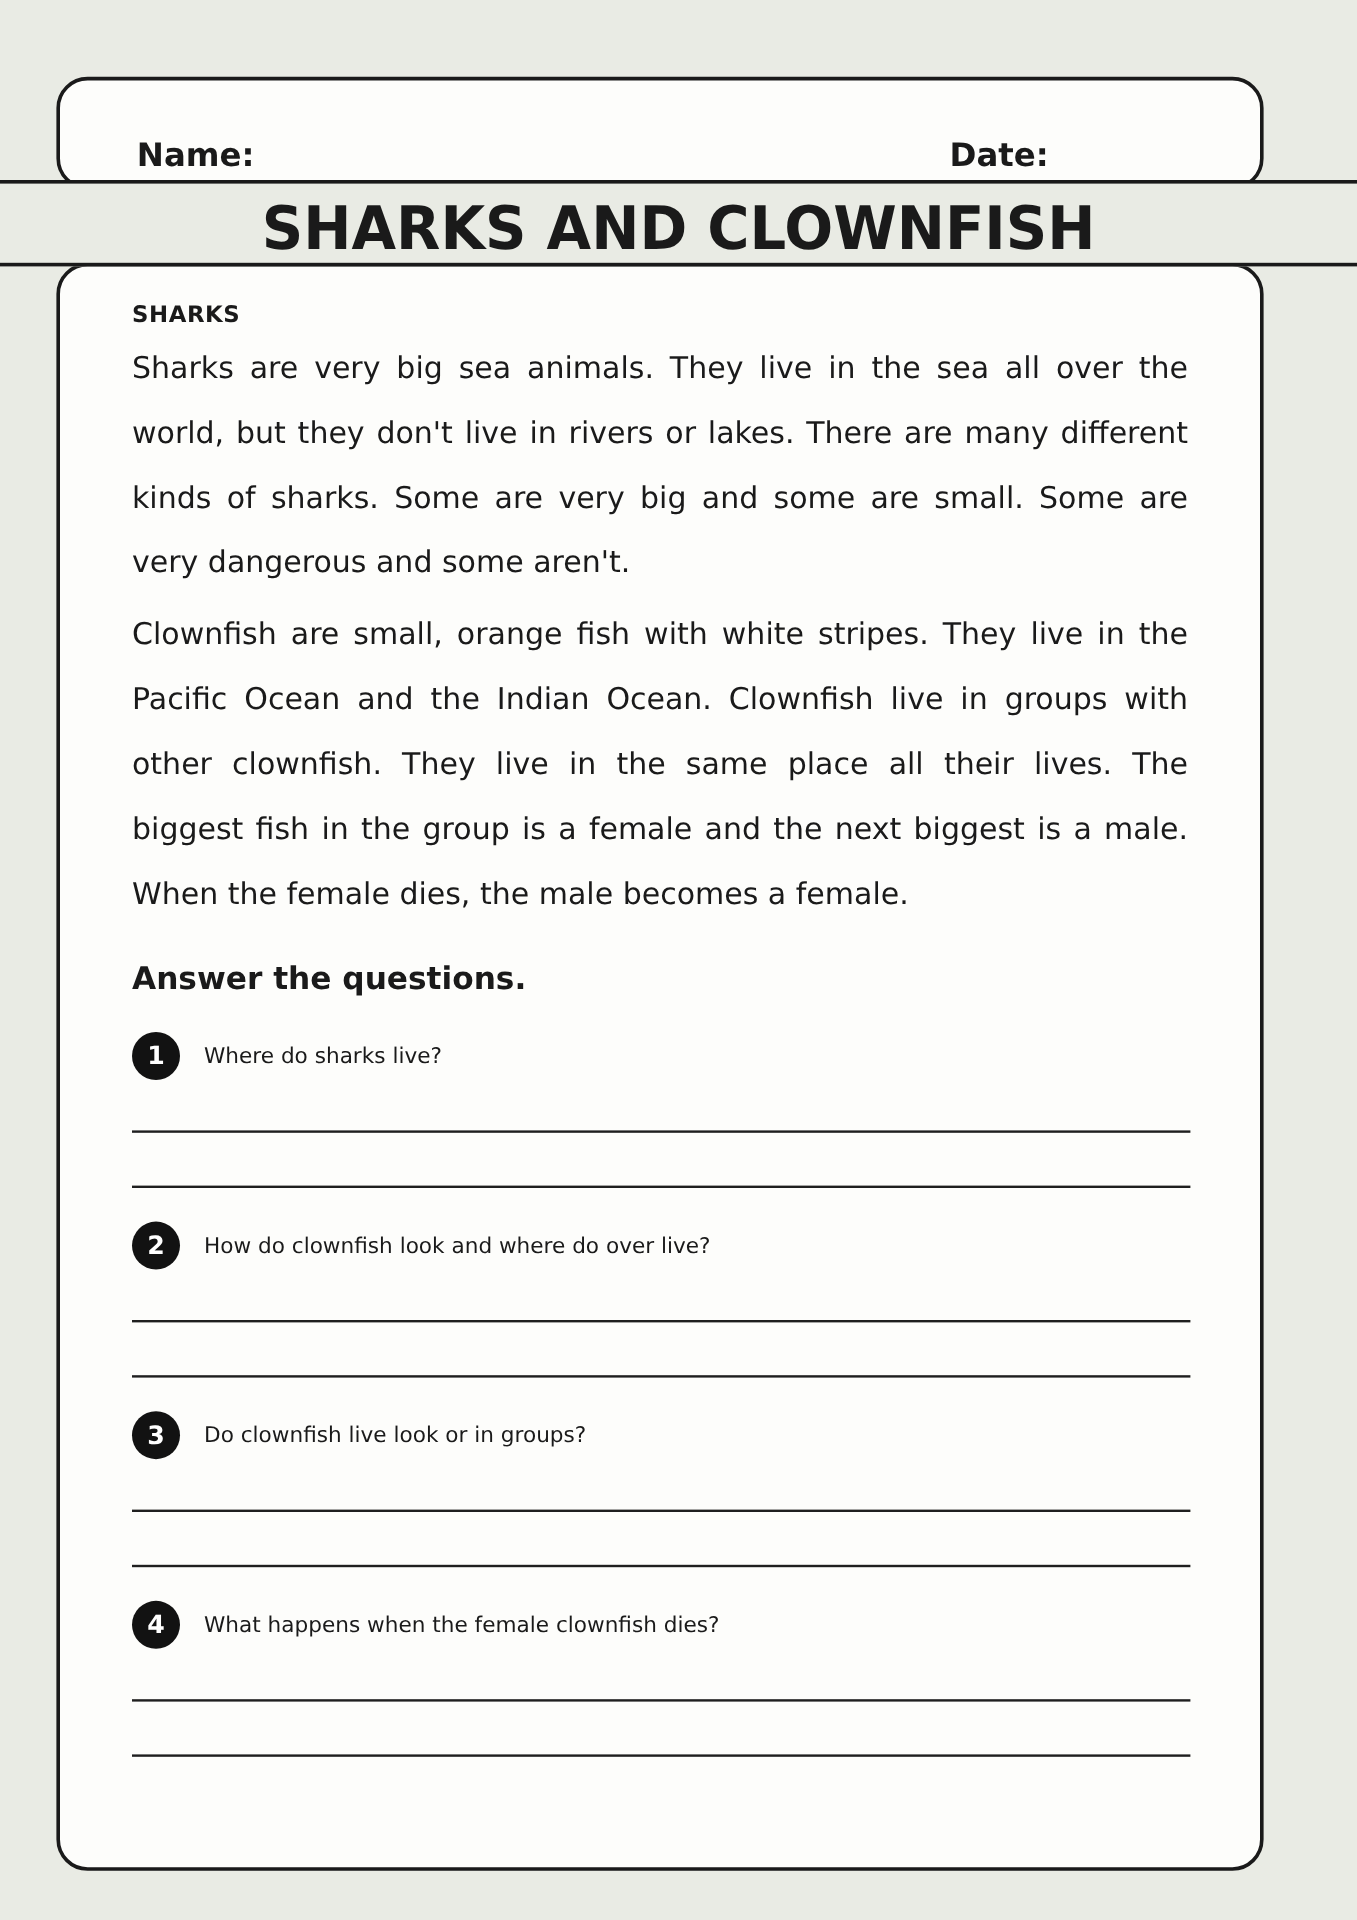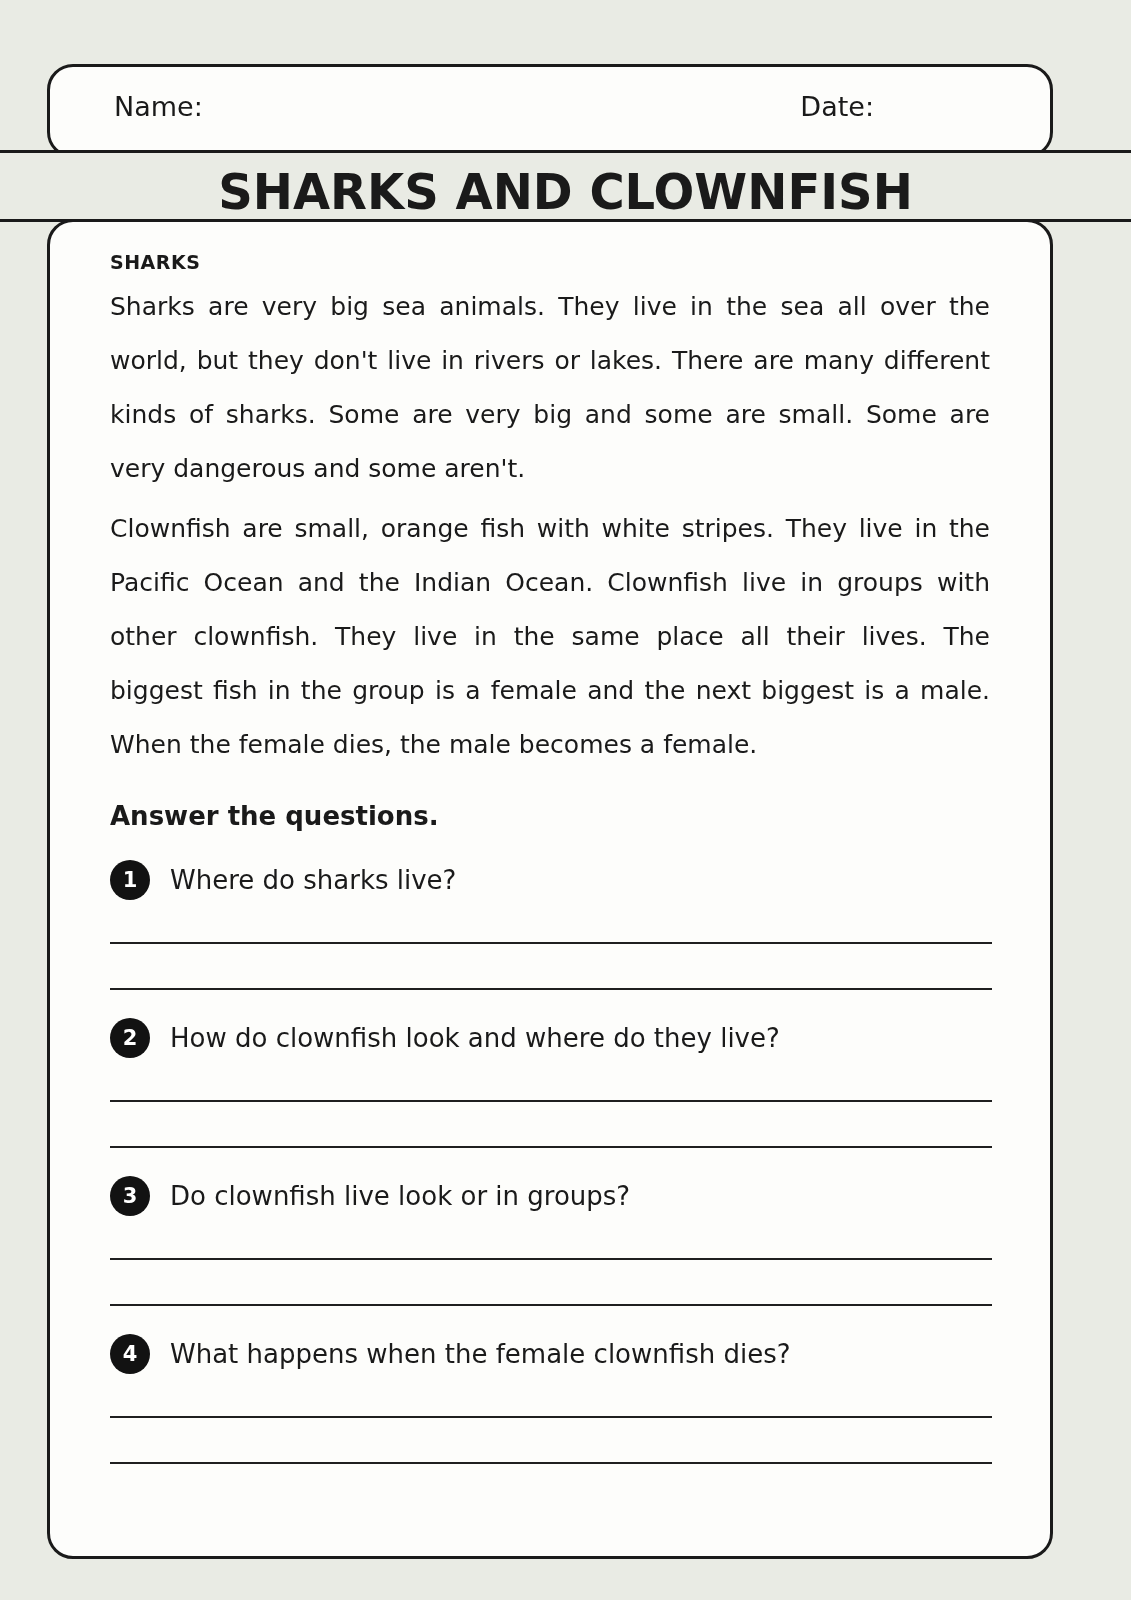--- a/index.html
+++ b/index.html
@@ -20,25 +20,25 @@
   .name-box {
     position: absolute;
     left: 47px;
     top: 64px;
     width: 1006px;
     height: 94px;
     background: #fdfdfb;
     border: 3px solid #1a1a1a;
     border-radius: 26px;
     display: flex;
-    align-items: center;
+    align-items: flex-end;
     justify-content: space-between;
     padding: 0 176px 10px 64px;
     font-size: 27px;
-    font-weight: 400;
+    font-weight: 700;
     z-index: 1;
   }
   
   .title-band {
     position: absolute;
     left: 0;
     top: 150px;
     width: 1131px;
     height: 72px;
     background: #e9ebe4;
@@ -100,21 +100,21 @@
     border-radius: 50%;
     background: #121212;
     color: #ffffff;
     display: flex;
     align-items: center;
     justify-content: center;
     font-size: 21px;
     font-weight: bold;
     flex-shrink: 0;
   }
-  .q-text { font-size: 26px; }
+  .q-text { font-size: 18px; }
   .answer-line {
     height: 44px;
     border-bottom: 2px solid #1f1f1f;
     width: 882px;
   }
   .answer-line + .answer-line { height: 46px; }
 </style>
 </head>
 <body>
 
@@ -144,21 +144,21 @@
         <span class="q-num">1</span>
         <span class="q-text">Where do sharks live?</span>
       </div>
       <div class="answer-line"></div>
       <div class="answer-line"></div>
     </div>
 
     <div class="question">
       <div class="q-row">
         <span class="q-num">2</span>
-        <span class="q-text">How do clownfish look and where do they live?</span>
+        <span class="q-text">How do clownfish look and where do over live?</span>
       </div>
       <div class="answer-line"></div>
       <div class="answer-line"></div>
     </div>
 
     <div class="question">
       <div class="q-row">
         <span class="q-num">3</span>
         <span class="q-text">Do clownfish live look or in groups?</span>
       </div>

